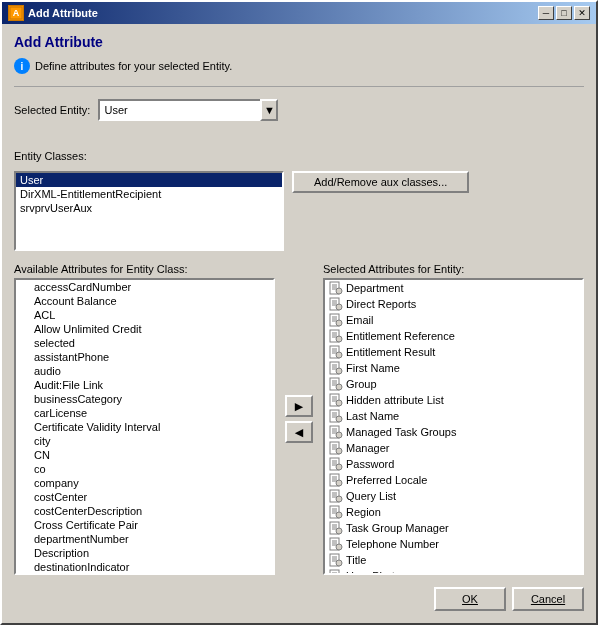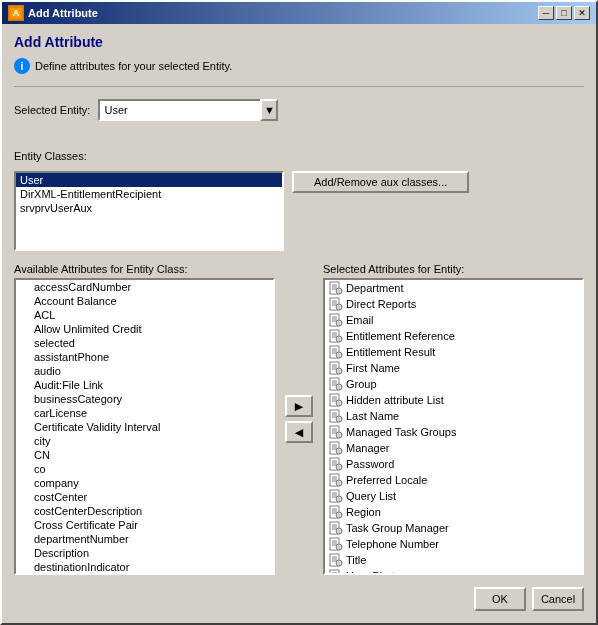--- a/index.html
+++ b/index.html
@@ -237,28 +237,29 @@
       justify-content: center;
     }
     .footer-buttons {
       display: flex;
       justify-content: flex-end;
       gap: 6px;
       padding: 6px 0 2px 0;
       flex-shrink: 0;
     }
     .footer-btn {
-      width: 52px;
+      width: 72px;
       height: 24px;
       background: #d4d0c8;
       border: 2px solid;
       border-color: #ffffff #808080 #808080 #ffffff;
       font-size: 11px;
       font-family: Tahoma, Arial, sans-serif;
       cursor: pointer;
+      text-decoration: underline;
     }
     .selected-item {
       display: flex;
       align-items: center;
       gap: 3px;
       padding: 1px 4px;
       font-size: 11px;
     }
     
     .list-box::-webkit-scrollbar {

